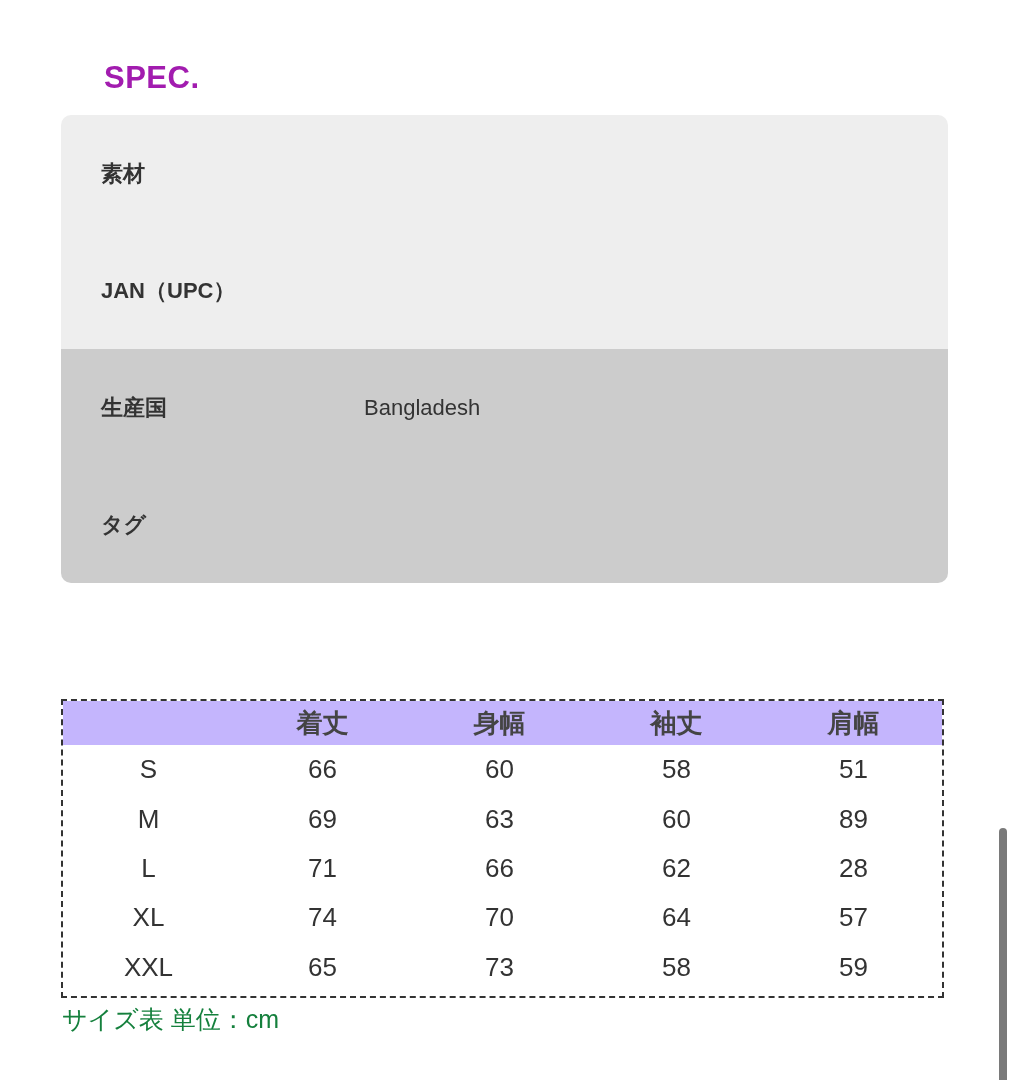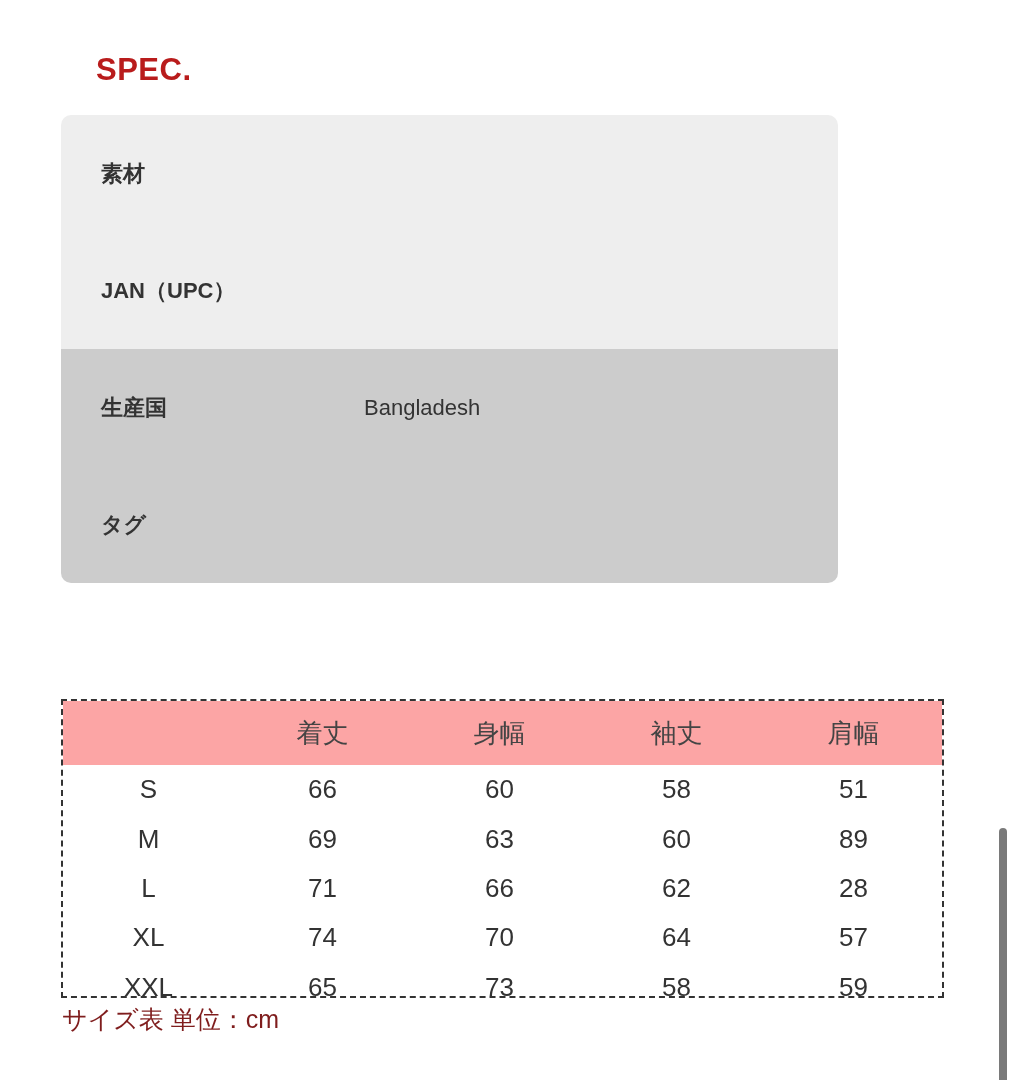--- a/index.html
+++ b/index.html
@@ -14,29 +14,29 @@
       overflow: hidden;
       font-family: "Liberation Sans", "DejaVu Sans", sans-serif;
       color: #333333;
     }
     .spec-title {
       position: absolute;
       left: 88px;
       top: 44px;
       font-size: 31px;
       font-weight: bold;
-      color: #b91c1c;
+      color: #a21caf;
       letter-spacing: 0.5px;
-      margin: 8px;
+      margin: 16px;
     }
     .spec-table {
       position: absolute;
       left: 61px;
       top: 115px;
-      width: 777px;
+      width: 887px;
       height: 468px;
       border-radius: 10px;
       overflow: hidden;
     }
     .spec-row {
       position: relative;
       height: 117px;
       display: flex;
       align-items: center;
     }
@@ -63,44 +63,44 @@
       width: 879px;
       height: 295px;
       border: 2px dashed #333333;
     }
     table.size-table {
       width: 100%;
       border-collapse: collapse;
       table-layout: fixed;
     }
     table.size-table th {
-      background: #fca5a5;
-      font-weight: normal;
+      background: #c4b5fd;
+      font-weight: bold;
       font-size: 26px;
       color: #444444;
-      height: 64px;
+      height: 44px;
       padding: 0;
       text-align: center;
     }
     table.size-table td {
       font-size: 26px;
       color: #333333;
       height: 49.4px;
       padding: 0;
       text-align: center;
     }
     .col-size { width: 171px; }
     .col-m { width: 177px; }
 
     .size-caption {
       position: absolute;
       left: 62px;
       top: 1003px;
       font-size: 25px;
-      color: #7f1d1d;
+      color: #15803d;
     }
 
     .scrollbar-thumb {
       position: absolute;
       left: 999px;
       top: 828px;
       width: 8px;
       height: 260px;
       background: #7a7a7a;
       border-radius: 4px;

